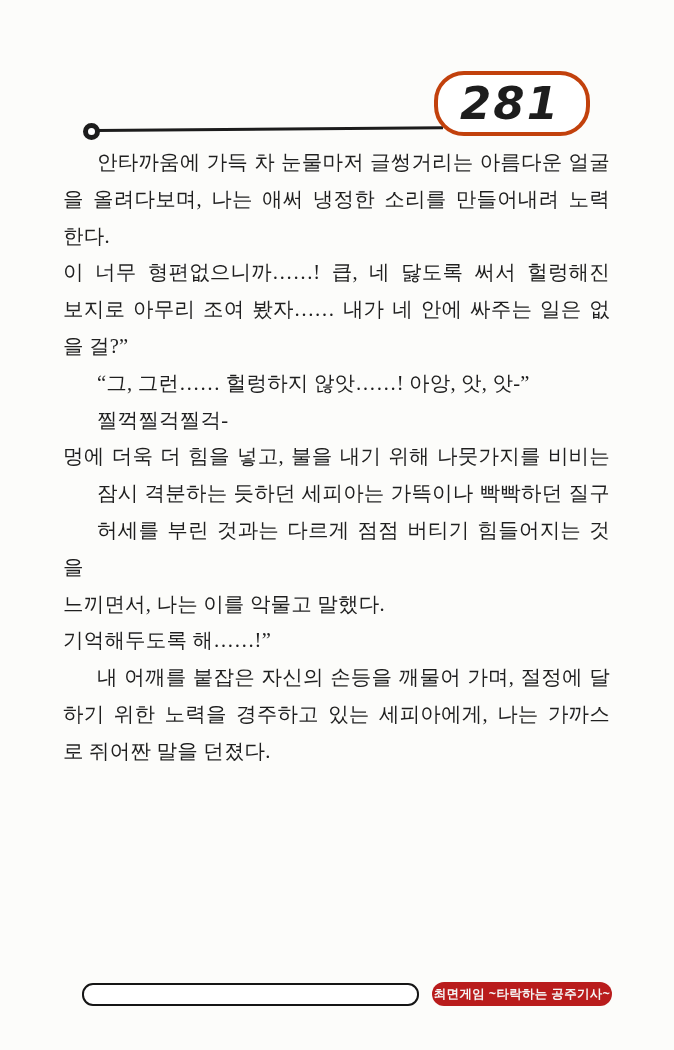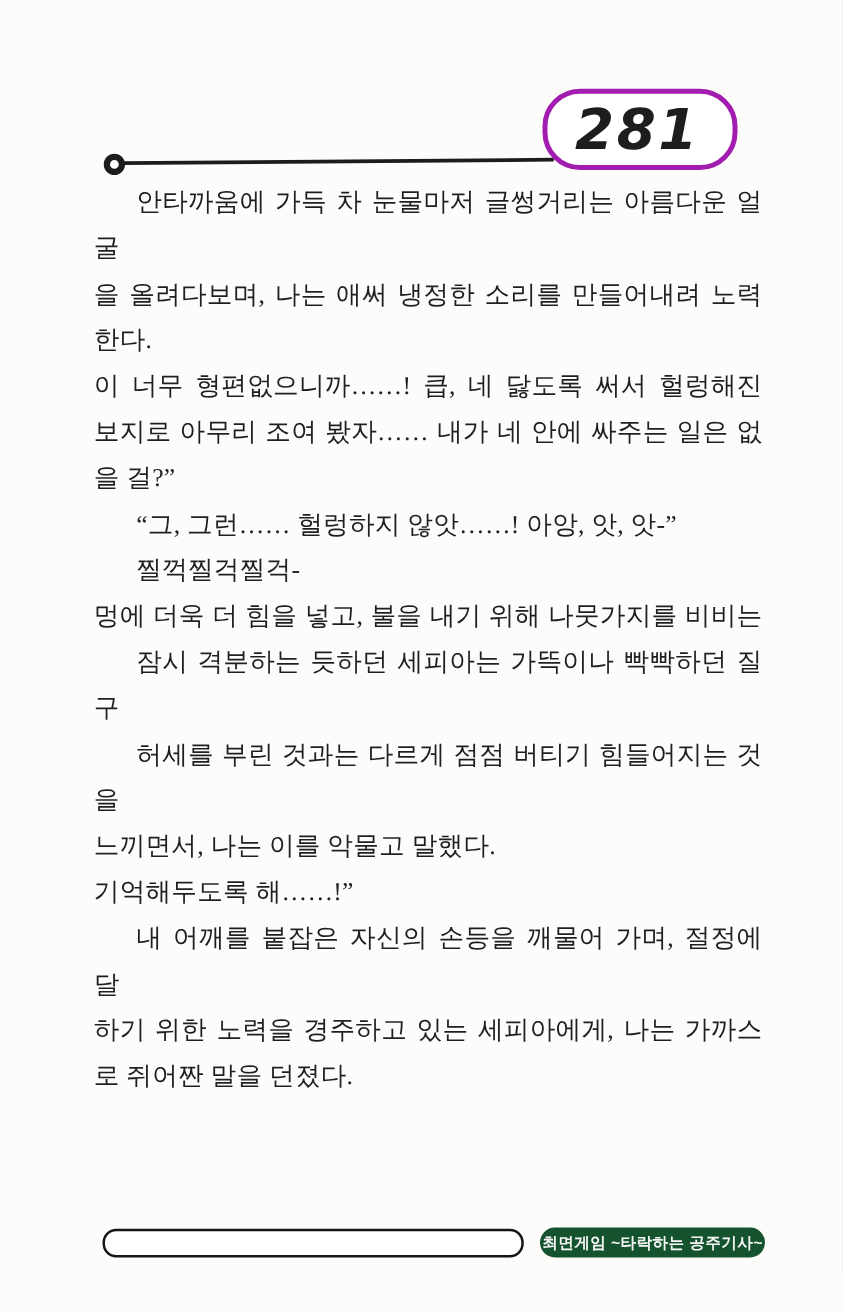--- a/index.html
+++ b/index.html
@@ -12,21 +12,21 @@
     overflow: hidden;
     font-family: "Liberation Serif", "DejaVu Serif", serif;
   }
 
   
   .page-pill {
     position: absolute;
     left: 434px; top: 71px;
     width: 148px; height: 57px;
     background: #ffffff;
-    border: 4px solid #a21caf;
+    border: 4px solid #c2410c;
     border-radius: 30px;
     display: flex; align-items: center; justify-content: center;
     box-sizing: content-box;
   }
   .page-num {
     font-family: "DejaVu Sans", "Liberation Sans", sans-serif;
     font-weight: bold;
     font-style: italic;
     font-size: 45px;
     letter-spacing: 2px;
@@ -57,40 +57,39 @@
     left: 63px; top: 144px;
     width: 547px;
     color: #1f1f1f;
     font-size: 20.5px;
     line-height: 36.8px;
     letter-spacing: 0.2px;
   }
   .line {
     text-align: justify;
     text-align-last: left;
-    margin-left: 12px;
   }
   .line.fill { text-align-last: justify; }
   .line.indent { text-indent: 34px; }
 
   
   .footer-outline {
     position: absolute;
     left: 82px; top: 983px;
     width: 333px; height: 19px;
     border: 2px solid #151515;
     border-radius: 11px;
     background: #ffffff;
     box-sizing: content-box;
   }
   .footer-badge {
     position: absolute;
     left: 432px; top: 982px;
     width: 180px; height: 24px;
-    background: #14532d;
+    background: #b91c1c;
     border-radius: 12px;
     display: flex; align-items: center; justify-content: center;
     color: #f5f5f5;
     font-family: "Liberation Sans", "DejaVu Sans", sans-serif;
     font-size: 12.5px;
     font-weight: bold;
     letter-spacing: 0.3px;
     white-space: nowrap;
   }
 </style>

